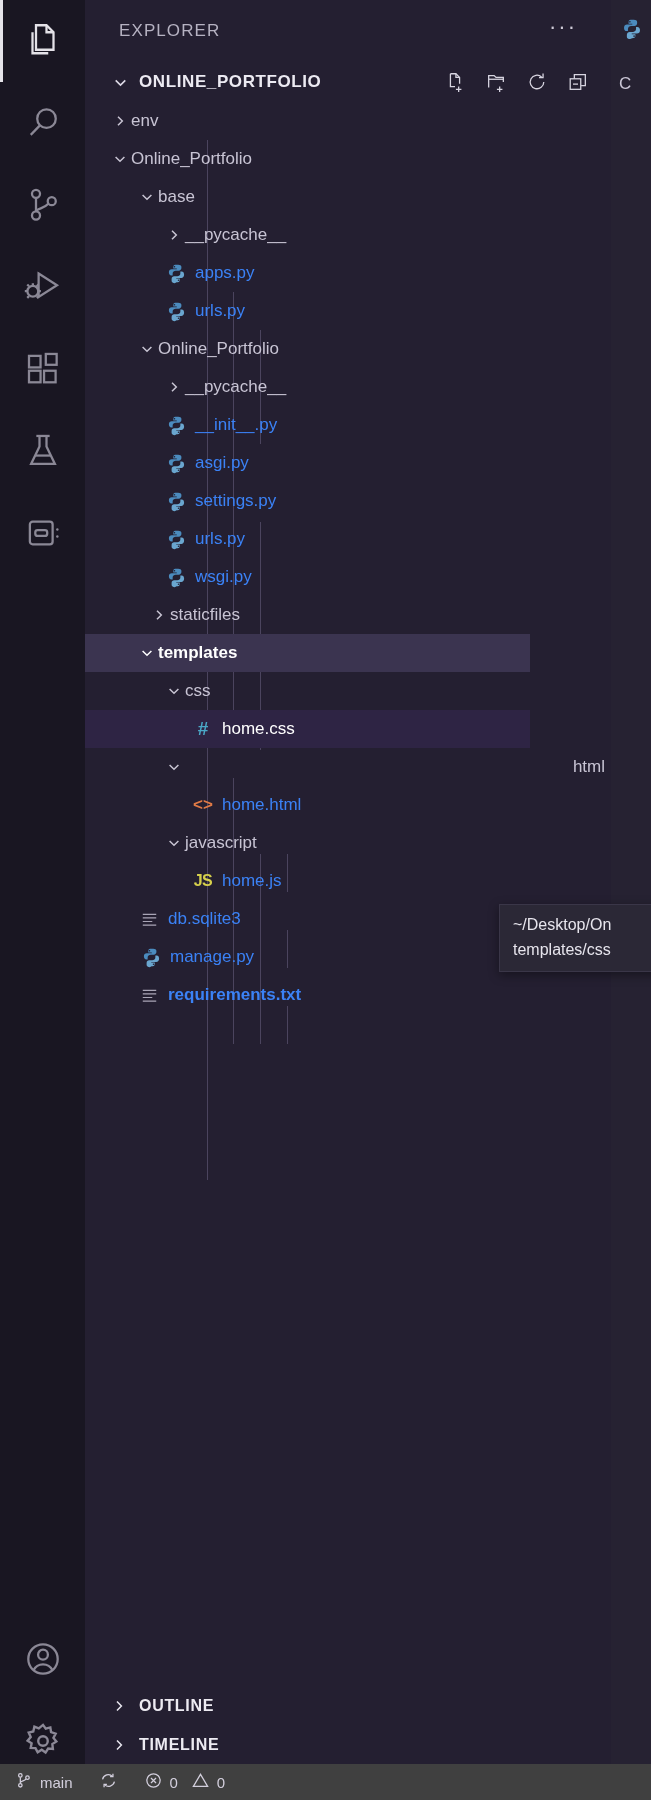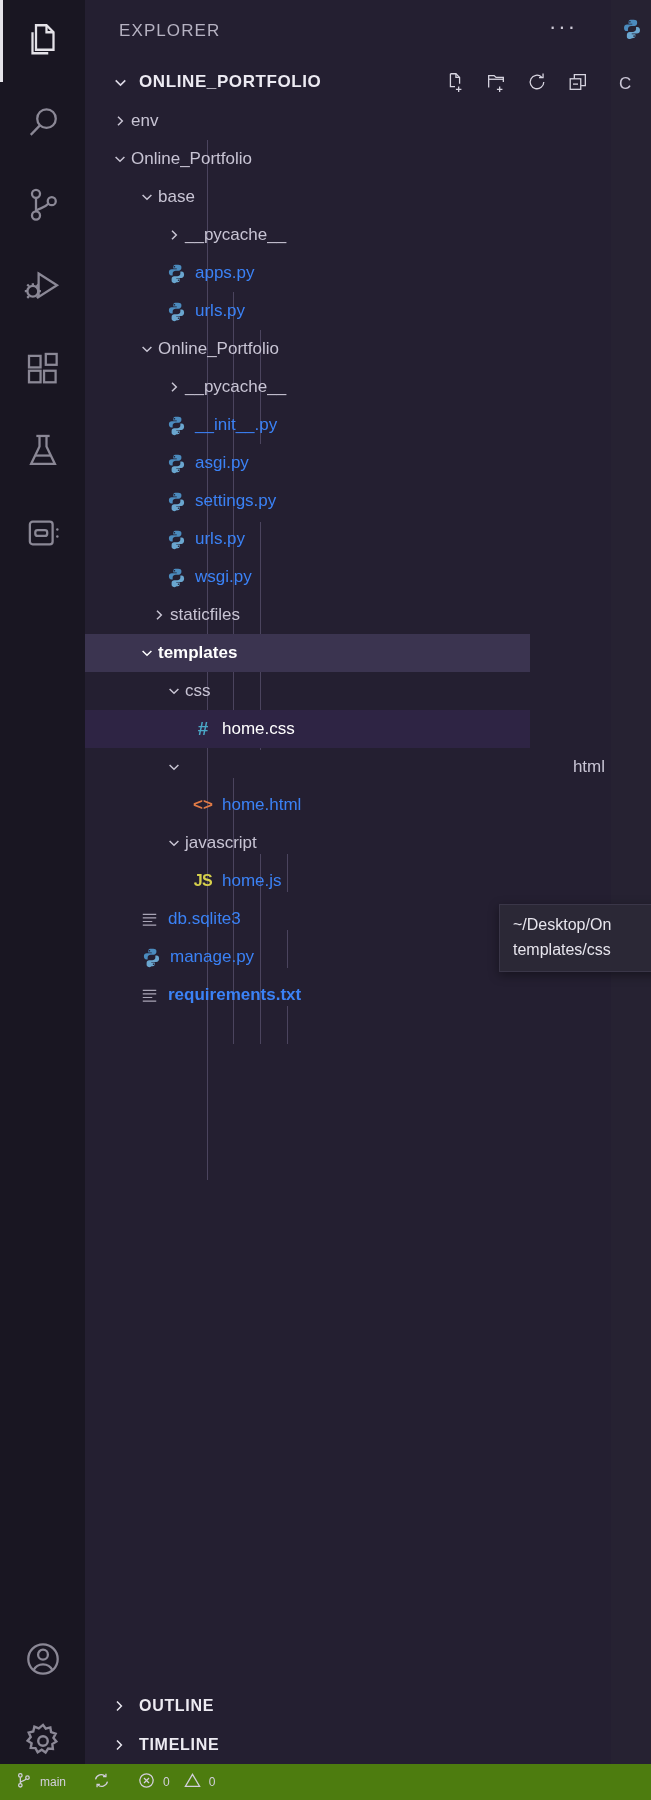--- a/index.html
+++ b/index.html
@@ -128,23 +128,23 @@
   }
   .ed-breadcrumb {
     height: 44px; display: flex; align-items: center;
     padding-left: 8px; color: #cac6d6; font-size: 17px;
   }
 
   
   .statusbar {
     position: absolute; left: 0; bottom: 0;
     width: 651px; height: 36px;
-    background: #4d7c0f;
+    background: #404040;
     display: flex; align-items: flex-end;
-    color: #d3cfdd; font-size: 12px;
+    color: #d3cfdd; font-size: 15px;
     z-index: 40;
   }
   .sb-item { display: flex; align-items: center; gap: 7px; padding: 0 13px; height: 36px; }
   .sb-item.first { padding-left: 14px; }
 
   
   .tooltip {
     position: absolute;
     left: 499px; top: 904px;
     background: #2b2836;

